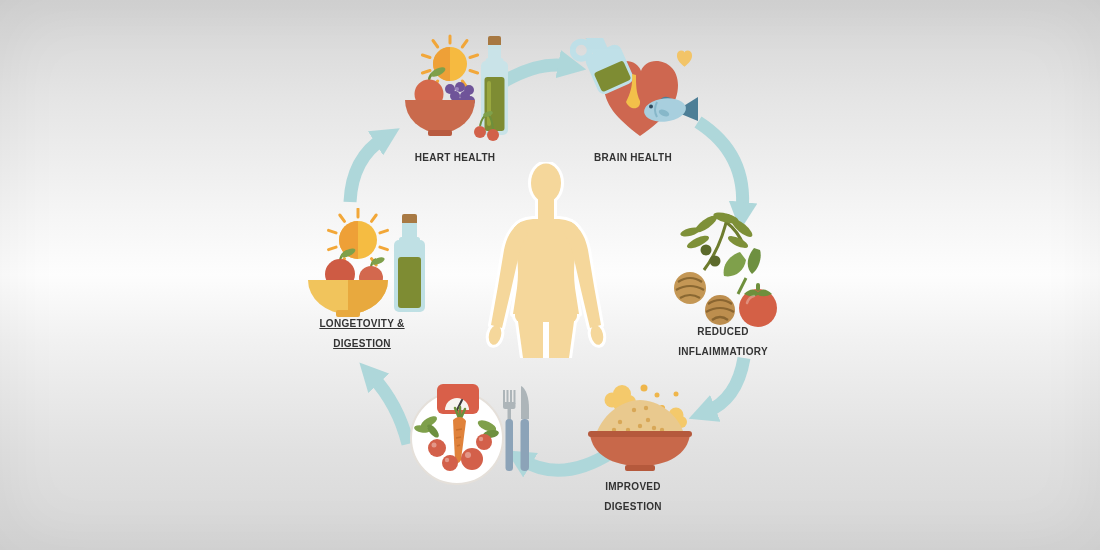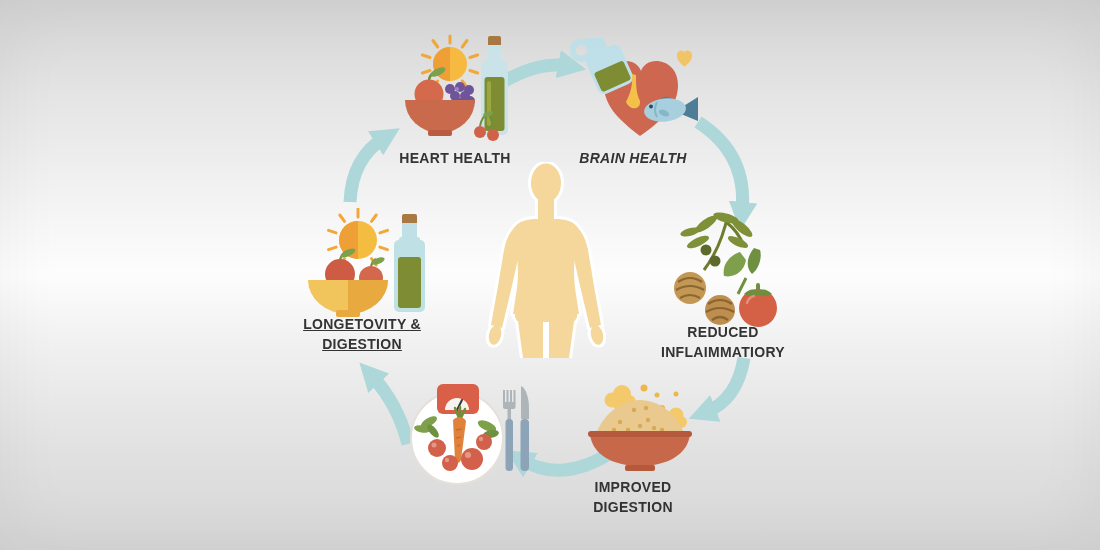--- a/index.html
+++ b/index.html
@@ -14,25 +14,25 @@
   #arrows{left:0;top:0;width:1100px;height:550px;}
   #figure{left:481px;top:162px;width:130px;height:196px;}
   #ic-heart{left:400px;top:34px;width:120px;height:114px;}
   #ic-brain{left:570px;top:38px;width:138px;height:112px;}
   #ic-reduced{left:668px;top:208px;width:118px;height:124px;}
   #ic-improved{left:584px;top:382px;width:112px;height:90px;}
   #ic-weight{left:403px;top:374px;width:128px;height:118px;}
   #ic-longevity{left:294px;top:208px;width:148px;height:124px;}
   .label{
     position:absolute;transform:translateX(-50%);text-align:center;
-    font-weight:700;font-size:14px;line-height:20px;letter-spacing:.3px;
+    font-weight:700;font-size:10px;line-height:20px;letter-spacing:.3px;
     color:#333333;white-space:nowrap;
   }
   #lb-heart{left:455px;top:148px;}
-  #lb-brain{left:633px;top:148px;font-style:italic;}
+  #lb-brain{left:633px;top:148px;}
   #lb-reduced{left:723px;top:322px;}
   #lb-longevity{left:362px;top:314px;text-decoration:underline;}
   #lb-weight{left:452px;top:477px;}
   #lb-improved{left:633px;top:477px;}
   .label span{display:block;}
 </style>
 </head>
 <body>
 
 <div class="stage">

